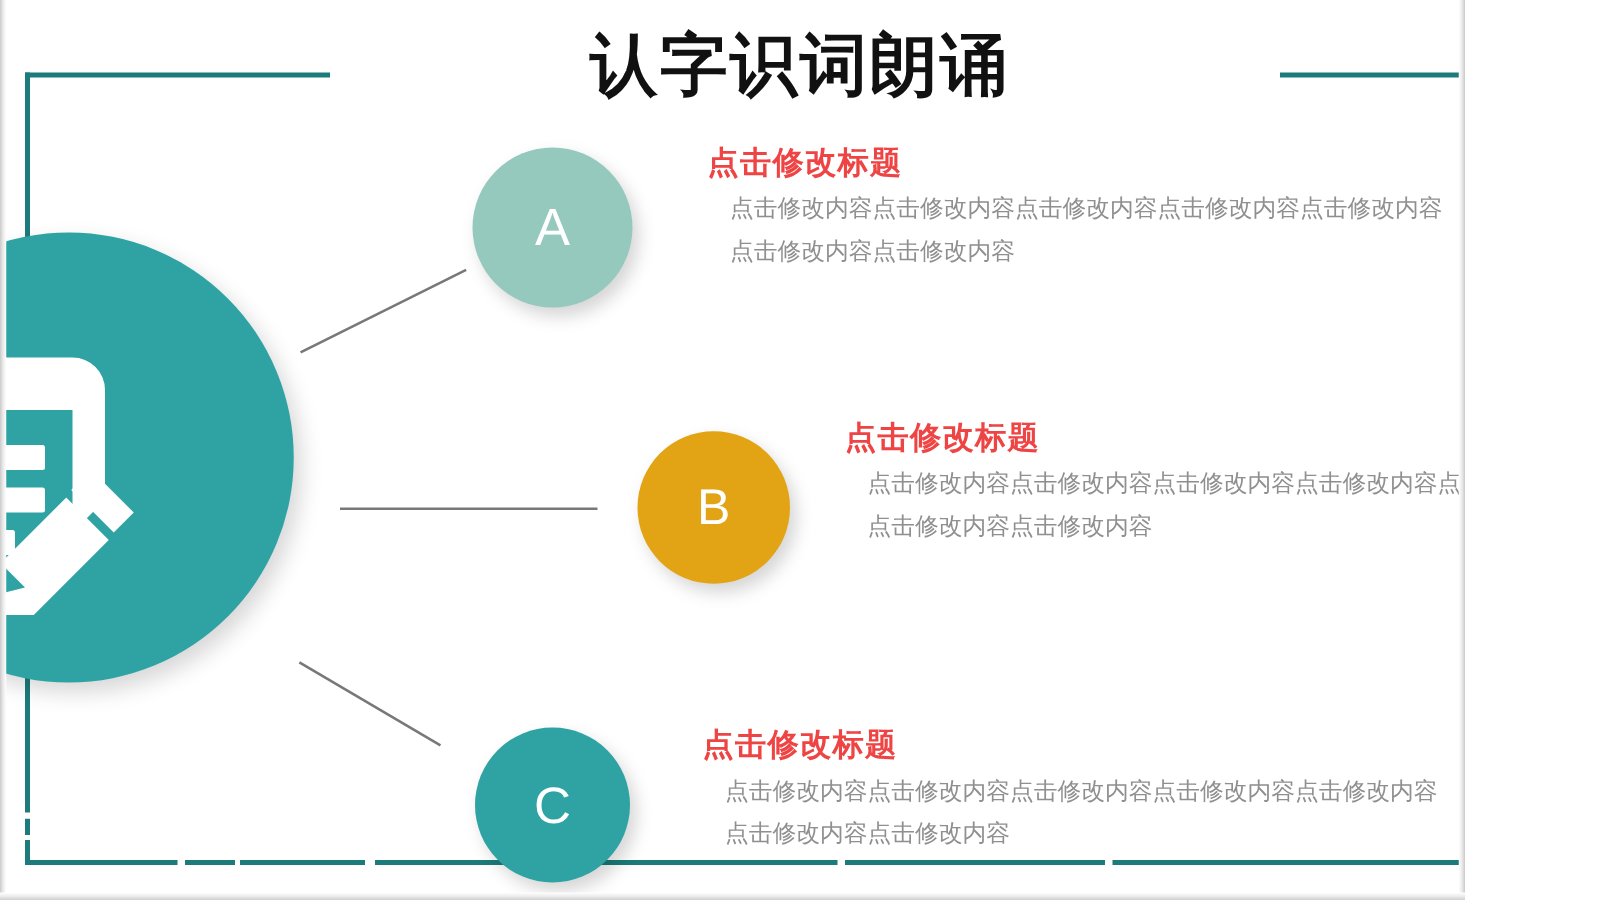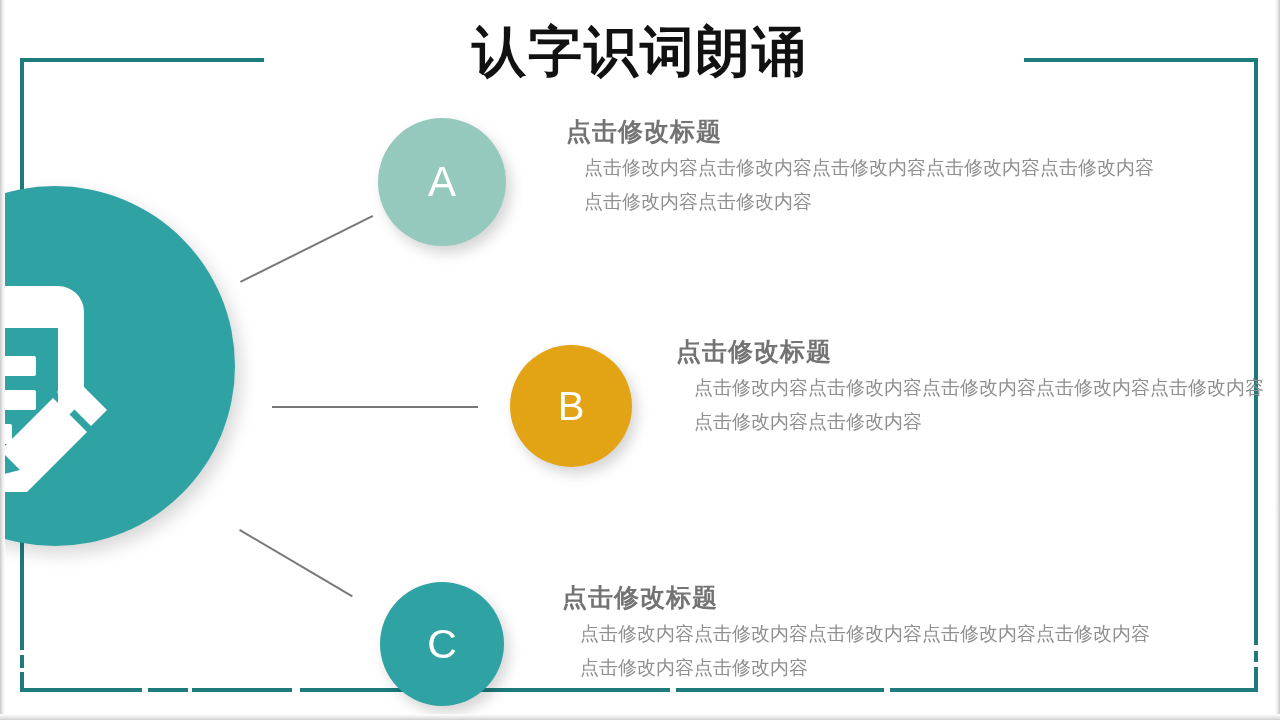--- a/index.html
+++ b/index.html
@@ -6,21 +6,21 @@
     margin: 0;
     padding: 0;
     background: #ffffff;
   }
   body {
     font-family: "Liberation Sans", "DejaVu Sans", sans-serif;
   }
 
   #slide {
     position: relative;
-    width: 1280px;
+    width: 1172px;
     height: 720px;
     background: #ffffff;
     overflow: hidden;
   }
 
   
   .edge-shade-left {
     position: absolute;
     left: 0; top: 0;
     width: 5px; height: 720px;
@@ -129,25 +129,25 @@
     z-index: 15;
     box-shadow: 5px 7px 14px rgba(0,0,0,0.17);
   }
   .bubble-a { left: 378px; top: 118px; width: 128px; height: 128px; background: #96c9be; font-size: 42px; }
   .bubble-b { left: 510px; top: 345px; width: 122px; height: 122px; background: #e2a414; font-size: 40px; }
   .bubble-c { left: 380px; top: 582px; width: 124px; height: 124px; background: #2fa3a3; font-size: 41px; }
 
   
   .block { position: absolute; z-index: 18; }
   .block-title {
-    font-family: Liberation Sans, sans-serif;
+    font-family: Liberation Serif, serif;
     font-weight: 700;
     font-size: 25px;
     line-height: 30px;
-    color: #737373;
+    color: #ef4444;
     letter-spacing: 1px;
     white-space: nowrap;
   }
   .block-body {
     font-family: "DejaVu Serif", "Liberation Serif", serif;
     font-size: 19px;
     line-height: 34px;
     color: #8f8f8f;
     margin-top: 4px;
   }

